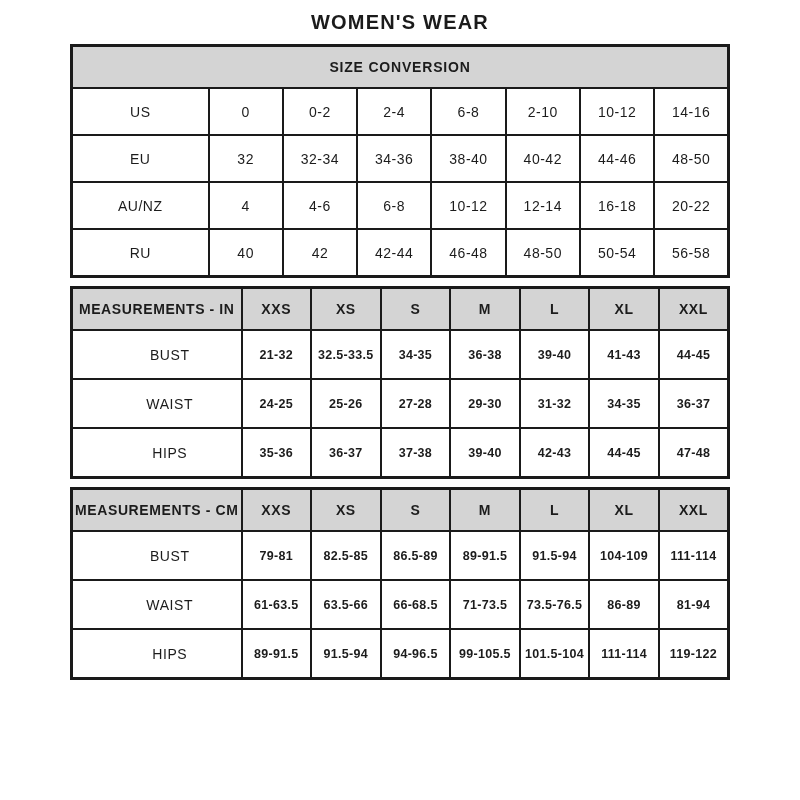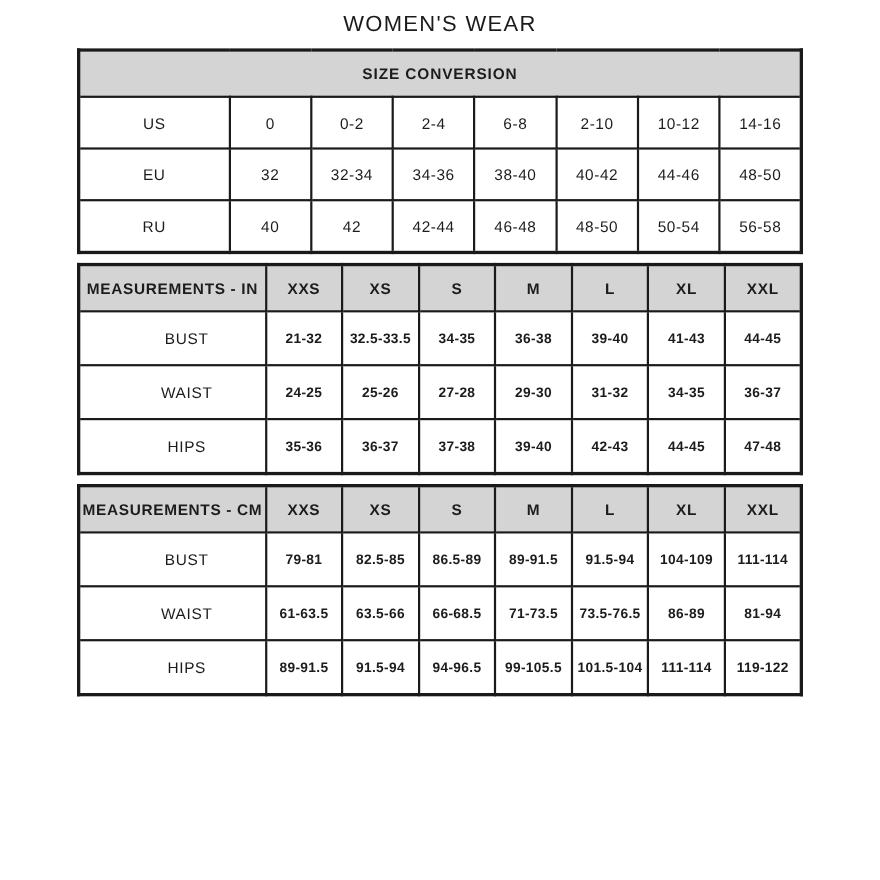--- a/index.html
+++ b/index.html
@@ -9,21 +9,21 @@
     height: 800px;
     background: #ffffff;
     font-family: "Liberation Sans", sans-serif;
     color: #1c1c1c;
     overflow: hidden;
   }
   .page-title {
     margin: 11px 0 10px 0;
     text-align: center;
     font-size: 20px;
-    font-weight: 400;
+    font-weight: 700;
     letter-spacing: 1.2px;
     color: #1b1b1b;
   }
   table.tbl {
     border-collapse: collapse;
     table-layout: fixed;
     width: 660px;
     margin: 0 auto 8px auto;
     border: 3px solid #1a1a1a;
   }
@@ -107,20 +107,30 @@
     </tr>
     <tr>
       <td class="cell1">EU</td>
       <td class="cell1">32</td>
       <td class="cell1">32-34</td>
       <td class="cell1">34-36</td>
       <td class="cell1">38-40</td>
       <td class="cell1">40-42</td>
       <td class="cell1">44-46</td>
       <td class="cell1">48-50</td>
+    </tr>
+    <tr>
+      <td class="cell1">AU/NZ</td>
+      <td class="cell1">4</td>
+      <td class="cell1">4-6</td>
+      <td class="cell1">6-8</td>
+      <td class="cell1">10-12</td>
+      <td class="cell1">12-14</td>
+      <td class="cell1">16-18</td>
+      <td class="cell1">20-22</td>
     </tr>
     <tr>
       <td class="cell1">RU</td>
       <td class="cell1">40</td>
       <td class="cell1">42</td>
       <td class="cell1">42-44</td>
       <td class="cell1">46-48</td>
       <td class="cell1">48-50</td>
       <td class="cell1">50-54</td>
       <td class="cell1">56-58</td>

